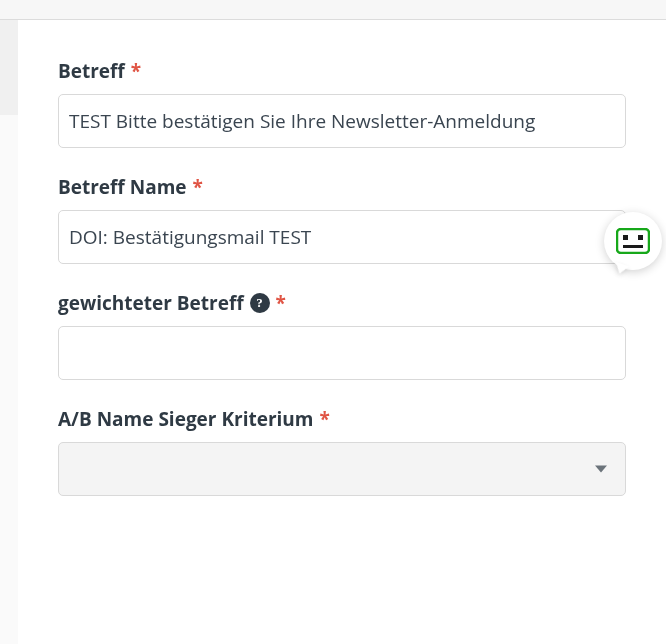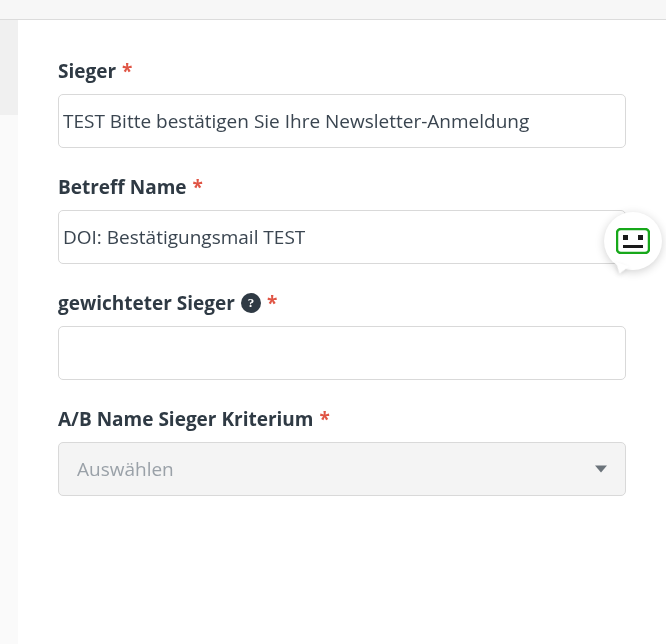--- a/index.html
+++ b/index.html
@@ -61,21 +61,21 @@
     color: #fff;
     font-size: 13px;
     font-weight: 700;
     font-family: Georgia, serif;
   }
   .text-input {
     width: 100%;
     height: 54px;
     border: 1px solid #d9d9d9;
     border-radius: 5px;
-    padding: 0 4px;
+    padding: 0 10px;
     font-size: 19px;
     color: #3a4550;
     background: #fff;
     outline: none;
     font-family: inherit;
   }
   .text-input::placeholder { color: #9aa1a8; }
   .select-wrap {
     position: relative;
     width: 100%;
@@ -132,50 +132,49 @@
 </head>
 <body>
 
 <div class="top-bar"></div>
 <div class="side-strip"></div>
 
 <div class="panel">
 
   <div class="form-group">
     <div class="label">
-      <span>Sieger</span>
+      <span>Betreff</span>
       <span class="req">*</span>
     </div>
     <input type="text" class="text-input" value="TEST Bitte bestätigen Sie Ihre Newsletter-Anmeldung" style="">
   </div>
 
   <div class="form-group">
     <div class="label">
       <span>Betreff Name</span>
       <span class="req">*</span>
     </div>
     <input type="text" class="text-input" value="DOI: Bestätigungsmail TEST" style="">
   </div>
 
   <div class="form-group">
     <div class="label">
-      <span>gewichteter Sieger</span>
+      <span>gewichteter Betreff</span>
       <span class="help-icn">?</span>
       <span class="req">*</span>
     </div>
     <input type="text" class="text-input" value="" style="">
   </div>
 
   <div class="form-group">
     <div class="label">
       <span>A/B Name Sieger Kriterium</span>
       <span class="req">*</span>
     </div>
     <div class="select-wrap">
-      <span class="select-placeholder">Auswählen</span>
       <span class="select-caret"></span>
     </div>
   </div>
 
 </div>
 
 <div class="floating-widget">
   <svg width="34" height="26" viewBox="0 0 34 26">
     <rect x="1" y="1" width="32" height="24" rx="4" fill="#fff" stroke="#17a81a" stroke-width="2.5"></rect>
     <rect x="7" y="7" width="5" height="5" fill="#1a1a1a"></rect>

